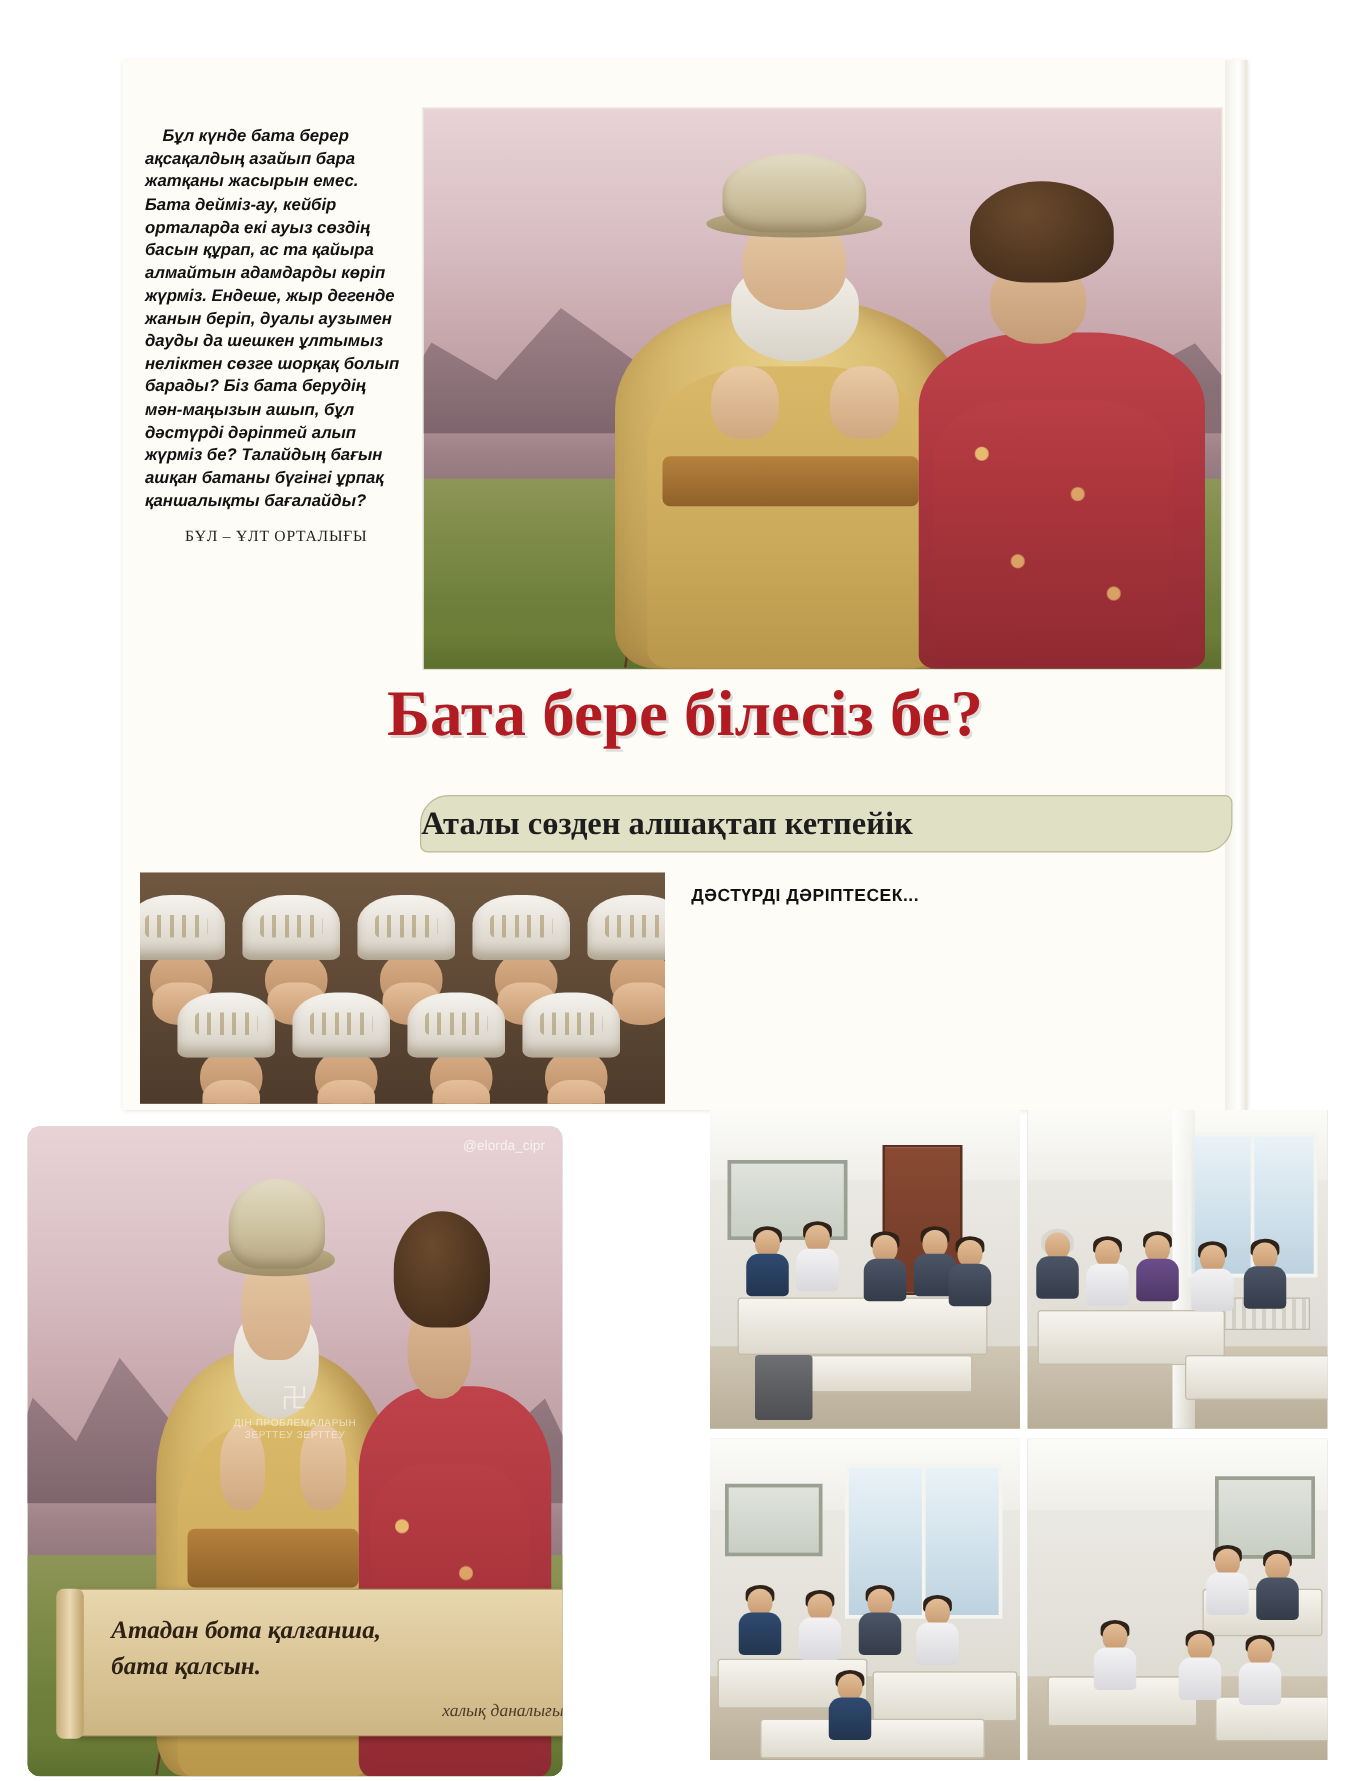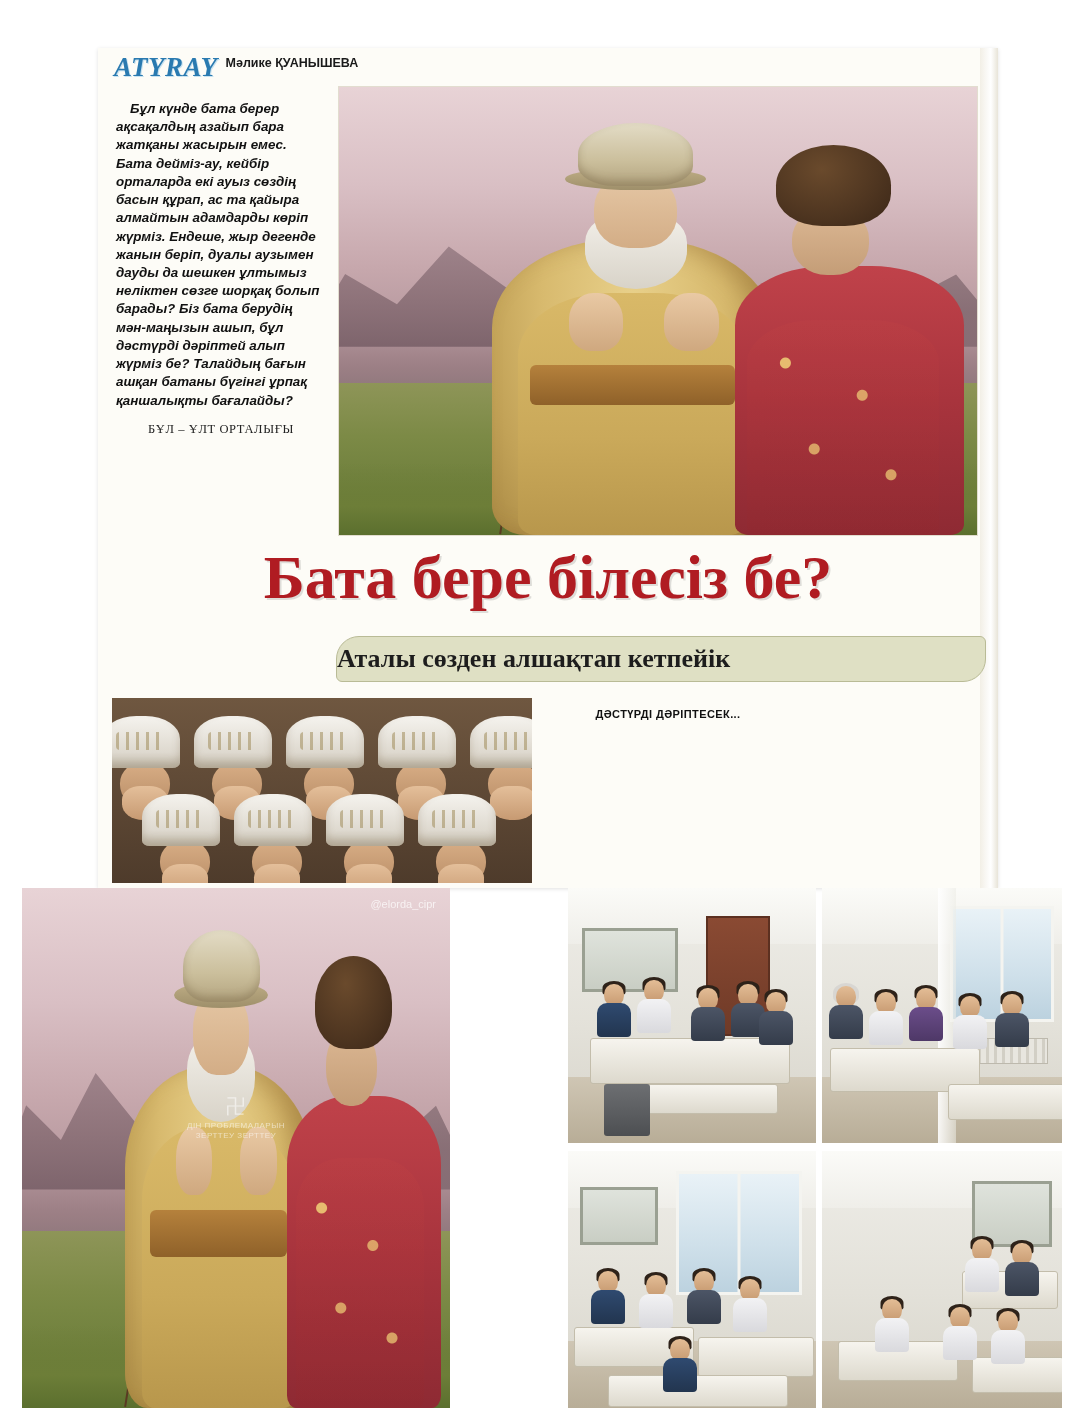--- a/index.html
+++ b/index.html
@@ -204,21 +204,21 @@
   }
 
   
   .headline {
     position: absolute;
     left: 120px; top: 498px;
     width: 780px;
     text-align: center;
     font-family: "Liberation Serif", serif;
     font-weight: bold;
-    font-size: 62px;
+    font-size: 52px;
     line-height: 1;
     color: #b01c22;
     text-shadow: 2px 2px 0 rgba(0,0,0,.12);
   }
   .subhead-band {
     position: absolute;
     left: 238px; top: 588px;
     width: 650px; height: 46px;
     background: #dfe0c4;
     border: 1px solid #b9bb96;
@@ -267,22 +267,21 @@
     border-radius: 40% 40% 46% 46%;
   }
 
   
   .clip-col {
     position: absolute;
     left: 455px; top: 660px;
     width: 230px;
   }
   .clip-col-kicker {
-    text-align: center;
-    font-size: 11px;
+    font-size: 14px;
     font-weight: bold;
     letter-spacing: .4px;
     color: #111;
     line-height: 1.25;
     margin-bottom: 6px;
   }
   .clip-col-body {
     font-family: "Liberation Serif", serif;
     font-size: 13.5px;
     line-height: 1.3;
@@ -296,21 +295,21 @@
   }
 
   
   .grid {
     position: absolute;
     left: 22px; top: 888px;
     width: 1040px; height: 520px;
   }
   .tile { position: absolute; overflow: hidden; background: #cfcfcf; }
 
-  .tile-main { left: 0; top: 0; width: 428px; height: 520px; }
+  .tile-main { left: 0; top: 13px; width: 428px; height: 520px; border-radius: 10px; }
 
   .tile-a { left: 546px; top: 0;   width: 248px; height: 255px; }
   .tile-b { left: 800px; top: 0;   width: 240px; height: 255px; }
   .tile-c { left: 546px; top: 263px; width: 248px; height: 257px; }
   .tile-d { left: 800px; top: 263px; width: 240px; height: 257px; }
 
   
   .scroll-banner {
     position: absolute;
     left: 36px; bottom: 32px;
@@ -407,24 +406,20 @@
   }
 </style>
 </head>
 <body>
 
 <div class="page">
 
   <div class="clipping">
     <div class="clip-edge"></div>
 
-    <div class="masthead">
-      <div class="masthead-logo">ATYRAY</div>
-      <div class="byline">Мәлике ҚУАНЫШЕВА</div>
-    </div>
 
     <div class="lead-col">
       <div class="lead-text">
         <span class="indent"></span><span>Бұл күнде бата берер ақсақалдың азайып бара жатқаны жасырын емес. Бата дейміз-ау, кейбір орталарда екі ауыз сөздің басын құрап, ас та қайыра алмайтын адамдарды көріп жүрміз. Ендеше, жыр дегенде жанын беріп, дуалы аузымен дауды да шешкен ұлтымыз неліктен сөзге шорқақ болып барады? Біз бата берудің мән-маңызын ашып, бұл дәстүрді дәріптей алып жүрміз бе? Талайдың бағын ашқан батаны бүгінгі ұрпақ қаншалықты бағалайды?</span>
       </div>
       <div class="lead-kicker">БҰЛ – ҰЛТ ОРТАЛЫҒЫ</div>
     </div>
 
     <div class="clip-art">
       <div class="painting">
@@ -540,20 +535,27 @@
         <div class="p-w-head"></div>
         <div class="p-w-hat"></div>
 
         <div class="art-handle">@elorda_cipr</div>
         <div class="art-watermark">
           <span class="wm-mark">卍</span>
           <span>ДІН ПРОБЛЕМАЛАРЫН</span><br>
           <span>ЗЕРТТЕУ ЗЕРТТЕУ</span>
         </div>
 
+        <div class="scroll-banner">
+          <div class="scroll-text">
+            <div>Атадан бота қалғанша,</div>
+            <div>бата қалсын.</div>
+          </div>
+          <div class="scroll-attr">халық даналығы</div>
+        </div>
       </div>
     </div>
 
     <div class="tile tile-a">
       <div class="room">
         <div class="room-wall"></div>
         <div class="room-ceiling"></div>
         <div class="room-floor"></div>
         <div class="door" style="left:138px; top:28px; width:64px; height:120px;"></div>
         <div class="board" style="left:14px; top:40px; width:96px; height:64px;"></div>

